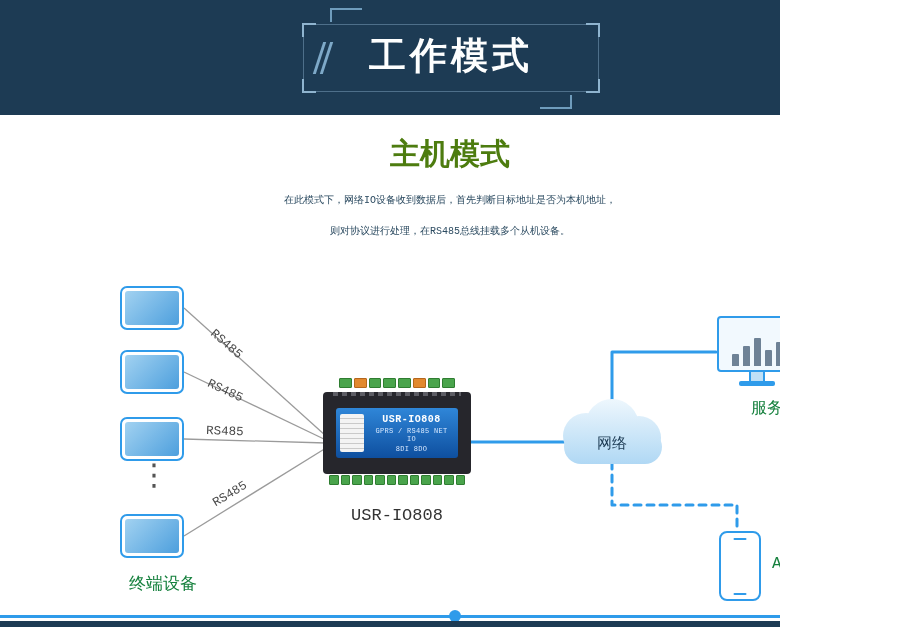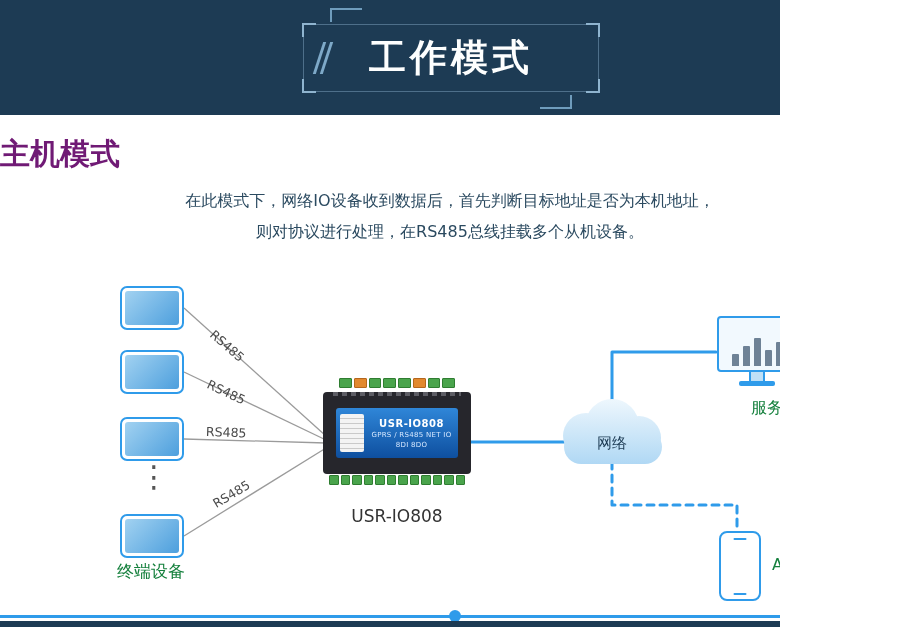--- a/index.html
+++ b/index.html
@@ -1,36 +1,36 @@
 <!DOCTYPE html>
 <html style="--accent: #2f9bea; --header-bg: #1d3b54; --body-text: #2b4a60;"><head>
 <meta charset="utf-8">
 <style>
   html,body{margin:0;padding:0;background:#fff;}
   body{font-family:"DejaVu Sans","Liberation Sans",sans-serif;}
-  .page{position:relative;width:780px;height:627px;background:#fff;overflow:hidden;}
+  .page{position:relative;width:780px;height:627px;background:#fff;overflow:hidden;font-family:Liberation Mono, monospace;}
 
   
   .banner{position:absolute;left:0;top:0;width:900px;height:115px;background:var(--header-bg,#1d3b54);}
   .title-frame{position:absolute;left:303px;top:24px;width:294px;height:66px;border:1px solid rgba(140,175,205,.45);}
   .corner{position:absolute;width:12px;height:12px;}
   .c-tl{left:-2px;top:-2px;border-left:2px solid #8fb4cf;border-top:2px solid #8fb4cf;}
   .c-tr{right:-2px;top:-2px;border-right:2px solid #8fb4cf;border-top:2px solid #8fb4cf;}
   .c-bl{left:-2px;bottom:-2px;border-left:2px solid #8fb4cf;border-bottom:2px solid #8fb4cf;}
   .c-br{right:-2px;bottom:-2px;border-right:2px solid #8fb4cf;border-bottom:2px solid #8fb4cf;}
   .slash{position:absolute;top:17px;width:3px;height:32px;background:#7ea9c8;transform:skewX(-18deg);}
   .s1{left:14px;}.s2{left:21px;}
   .banner-title{margin:0;line-height:66px;text-align:center;color:#fdfefe;font-size:37px;font-weight:700;letter-spacing:4px;}
   .ob{position:absolute;width:30px;height:12px;}
   .ob-tl{left:330px;top:8px;border-top:2px solid #6f9cbc;border-left:2px solid #6f9cbc;}
   .ob-br{left:540px;top:95px;border-bottom:2px solid #6f9cbc;border-right:2px solid #6f9cbc;}
 
   
-  .section-title{position:absolute;left:0;top:134px;width:900px;margin:0;text-align:left;font-size:30px;font-weight:600;color:#701a75;}
-  .desc{position:absolute;left:0;top:185px;width:900px;text-align:center;color:var(--body-text,#2b4a60);font-size:16px;line-height:31px;}
+  .section-title{position:absolute;left:0;top:134px;width:900px;margin:0;text-align:center;font-size:30px;font-weight:600;color:#4d7c0f;}
+  .desc{position:absolute;left:0;top:185px;width:900px;text-align:center;color:var(--body-text,#2b4a60);font-size:10px;line-height:31px;}
 
   
   .wires{position:absolute;left:0;top:0;pointer-events:none;}
 
   .tablet{position:absolute;width:54px;height:34px;border:2px solid var(--accent,#2f9bea);border-radius:7px;background:#fff;padding:3px;}
   .tab-screen{width:100%;height:100%;border-radius:3px;background:linear-gradient(135deg,#a2d2f1,#4d9fdd);}
   .bus-label{position:absolute;font-size:12.5px;color:#4a4a4a;transform-origin:0 50%;}
   .vdots{position:absolute;left:139px;top:462px;font-size:30px;color:#555;line-height:1;}
   .fig-label{position:absolute;font-size:17px;color:#15803d;}
 
@@ -130,21 +130,21 @@
   <div class="tablet" style="left:120px;top:350px">
       <div class="tab-screen"></div>
     </div>
   <div class="tablet" style="left:120px;top:417px">
       <div class="tab-screen"></div>
     </div>
   <div class="tablet" style="left:120px;top:514px">
       <div class="tab-screen"></div>
     </div>
   <div class="vdots">⋮</div>
-  <div class="fig-label" style="left:105px;top:560px;width:92px;text-align:center">终端设备</div>
+  <div class="fig-label" style="left:105px;top:572px;width:92px;text-align:right">终端设备</div>
 
   <span class="bus-label" style="left:212px;top:325px;transform:rotate(41deg)">RS485</span>
   <span class="bus-label" style="left:208px;top:376px;transform:rotate(25deg)">RS485</span>
   <span class="bus-label" style="left:206px;top:424px;transform:rotate(2deg)">RS485</span>
   <span class="bus-label" style="left:214px;top:497px;transform:rotate(-31deg)">RS485</span>
 
   <div class="device">
     <div class="dev-term top">
       <i></i>
         <i></i>

